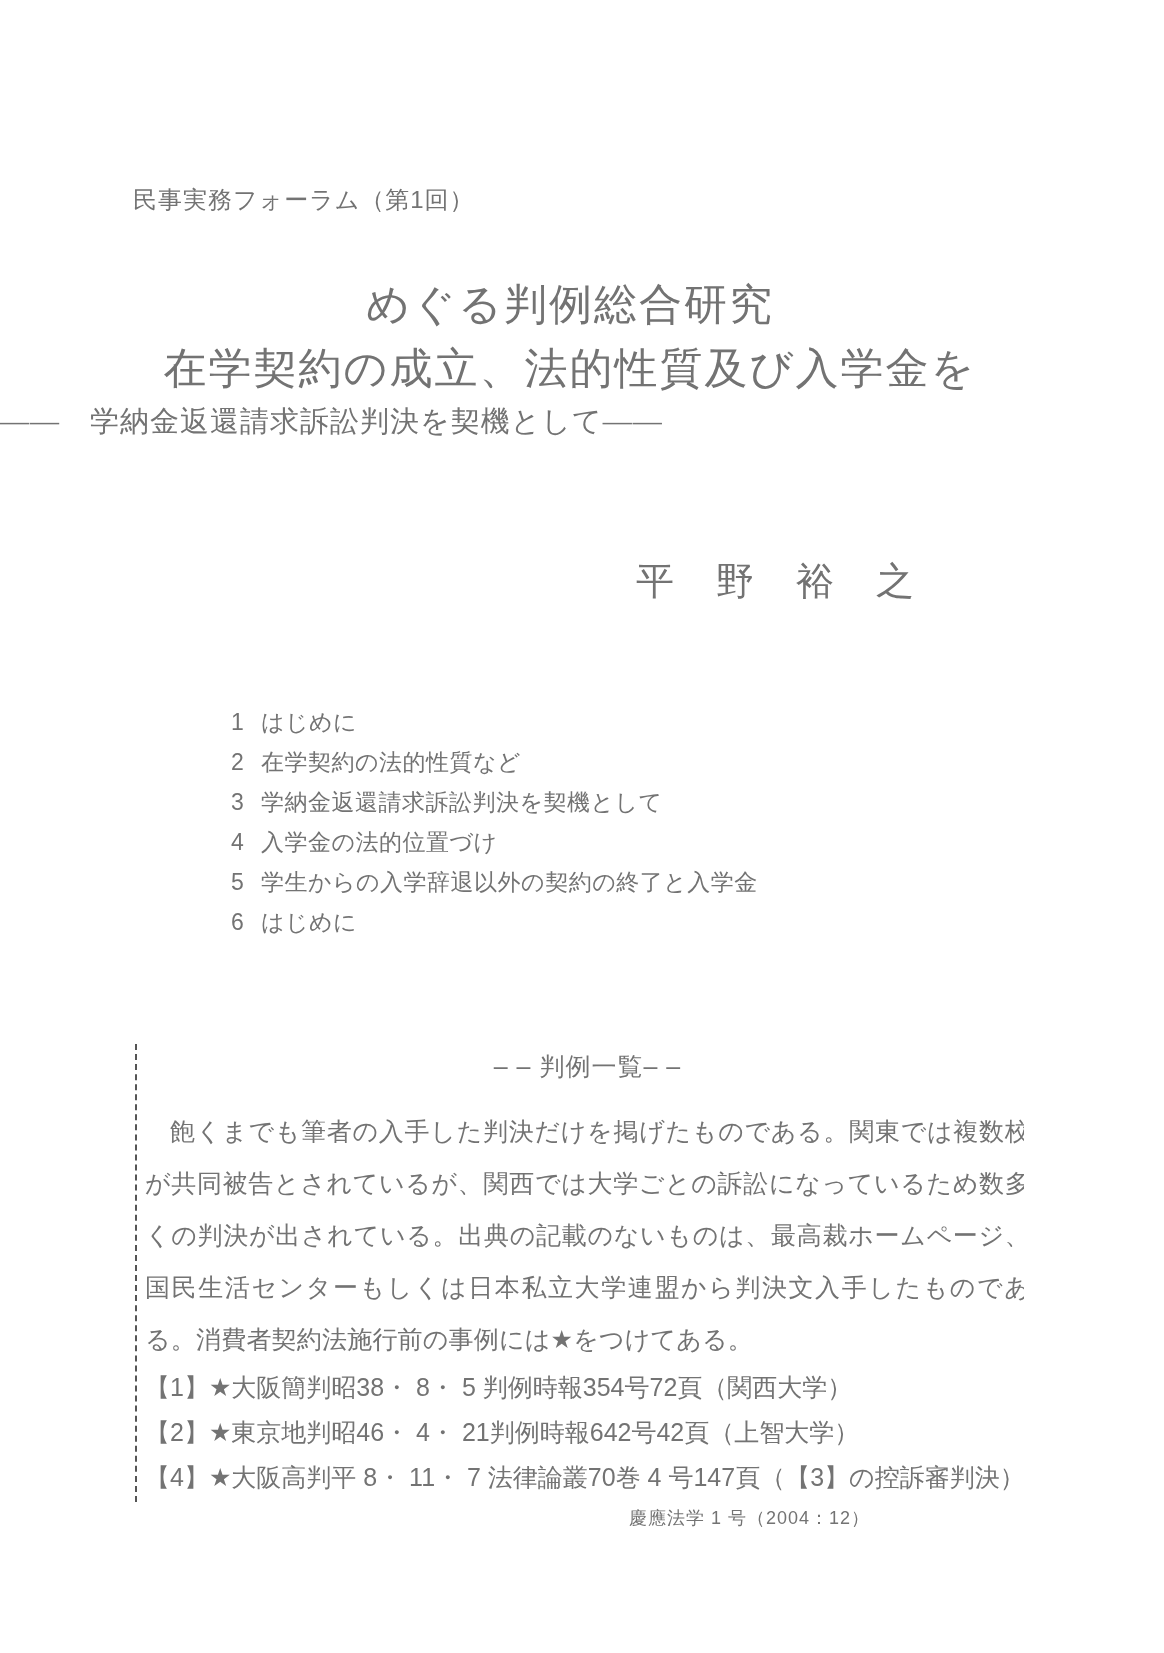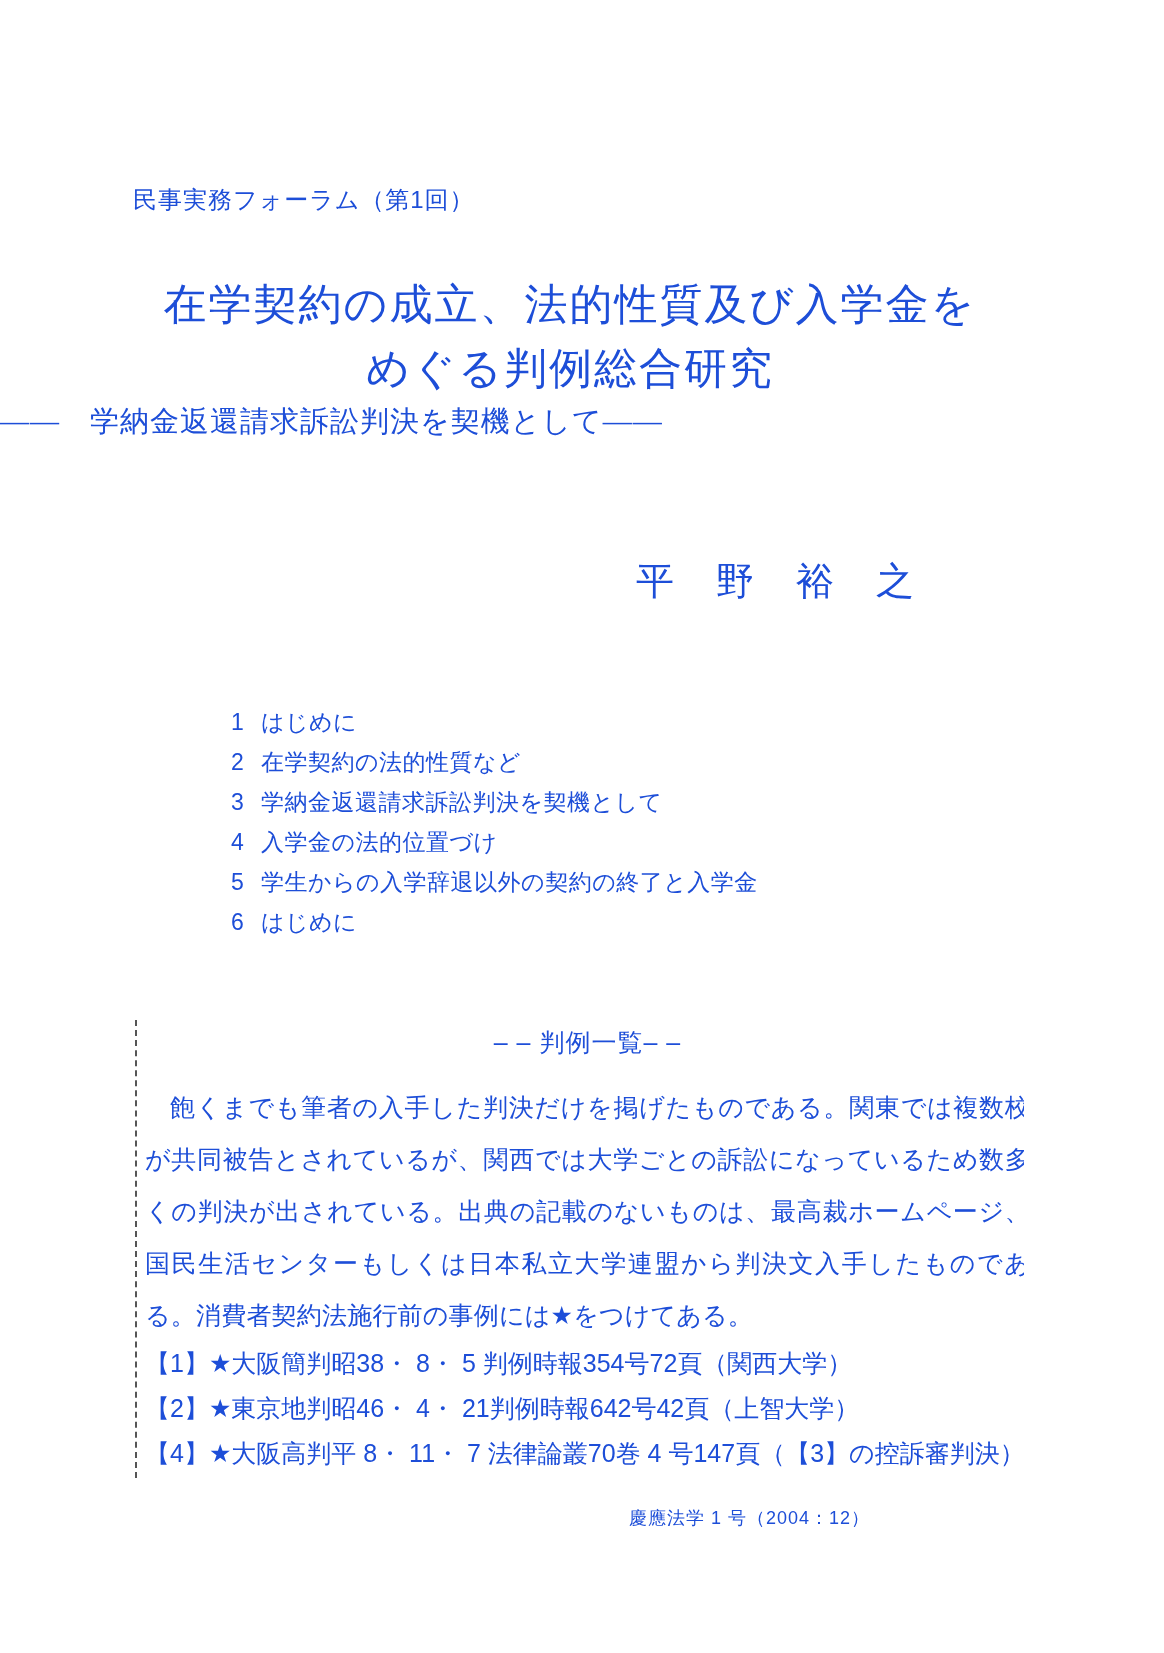--- a/index.html
+++ b/index.html
@@ -5,21 +5,21 @@
   html, body {
     margin: 0;
     padding: 0;
     background: #ffffff;
   }
   .page {
     position: relative;
     width: 1024px;
     height: 1653px;
     background: #ffffff;
-    color: #1d4ed8;
+    color: #737373;
     font-family: "Liberation Sans", "DejaVu Sans", sans-serif;
     overflow: hidden;
   }
   .series-label {
     position: absolute;
     left: 133px;
     top: 184px;
     font-size: 24px;
     letter-spacing: 1px;
   }
@@ -67,21 +67,21 @@
     width: 22px;
     flex: 0 0 22px;
   }
   .toc-label {
     margin-left: 8px;
     letter-spacing: 0.5px;
   }
   .case-box {
     position: absolute;
     left: 135px;
-    top: 1020px;
+    top: 1044px;
     width: 905px;
     height: 458px;
     border-left: 2px dashed #555555;
     border-right: 2px dashed #555555;
     box-sizing: border-box;
     padding: 6px 8px 0 8px;
   }
   .case-box-heading {
     text-align: center;
     font-size: 25px;
@@ -111,22 +111,22 @@
   }
 </style>
 </head>
 <body>
 
 <div class="page">
 
   <div class="series-label">民事実務フォーラム（第1回）</div>
 
   <div class="title-block">
+    <div>めぐる判例総合研究</div>
     <div>在学契約の成立、法的性質及び入学金を</div>
-    <div>めぐる判例総合研究</div>
   </div>
 
   <div class="subtitle">——　学納金返還請求訴訟判決を契機として——</div>
 
   <div class="author">平　野　裕　之</div>
 
   <div class="toc">
     <div class="toc-row">
       <span class="toc-num">1</span>
       <span class="toc-label">はじめに</span>

